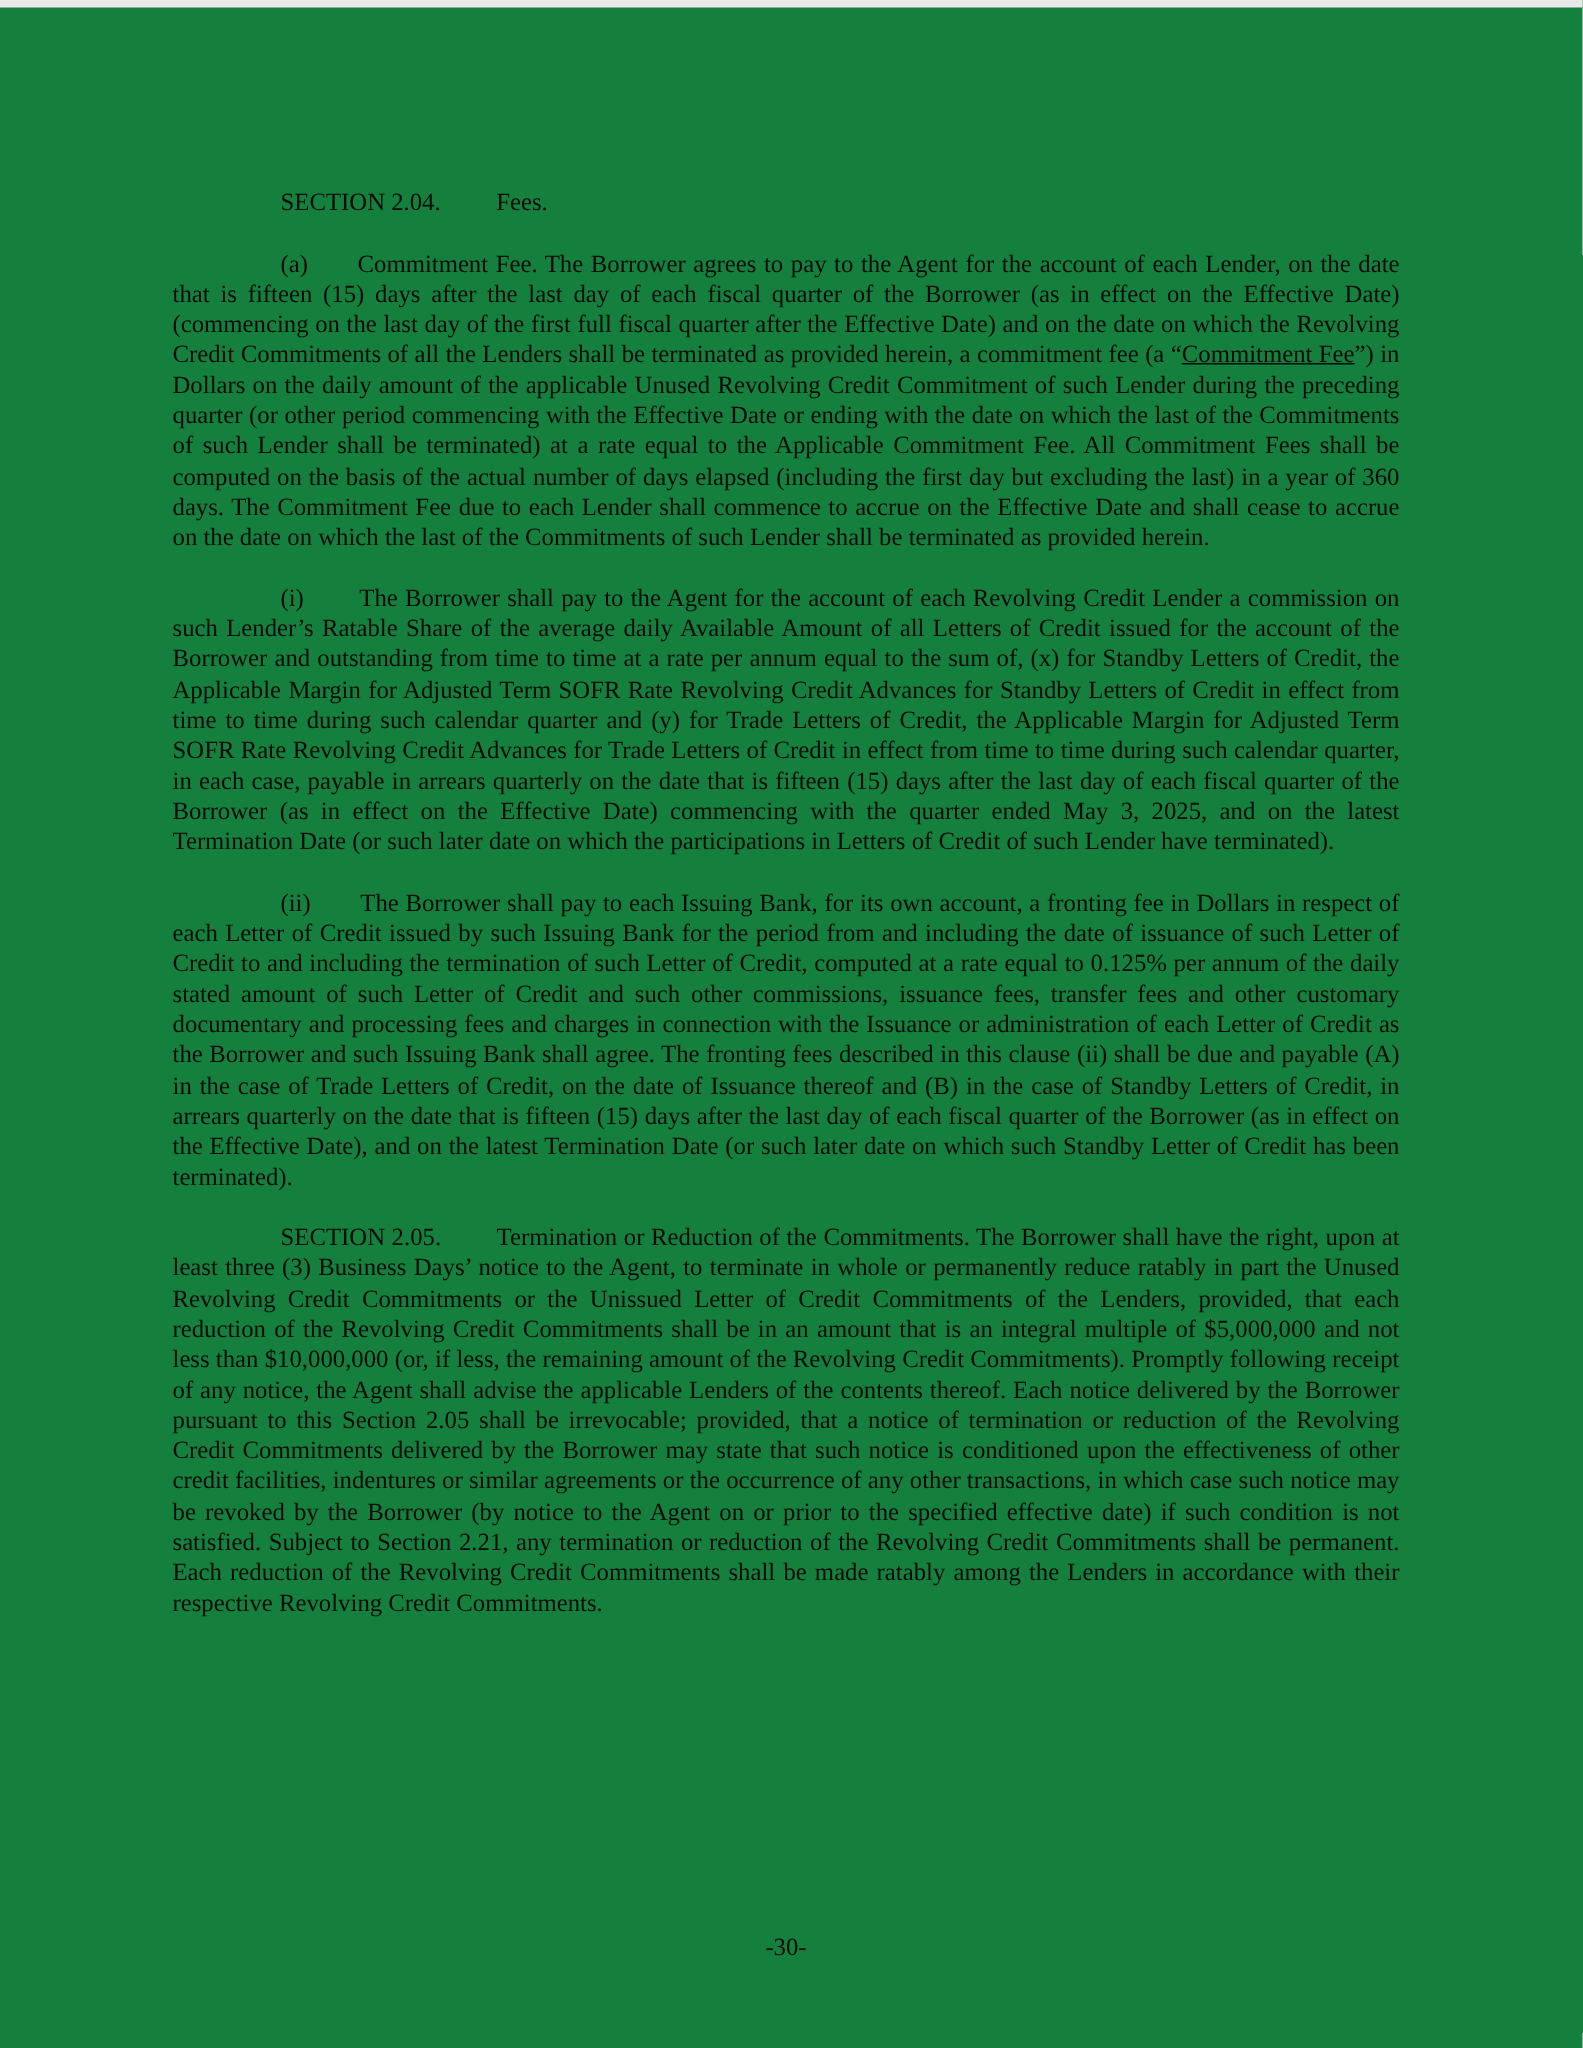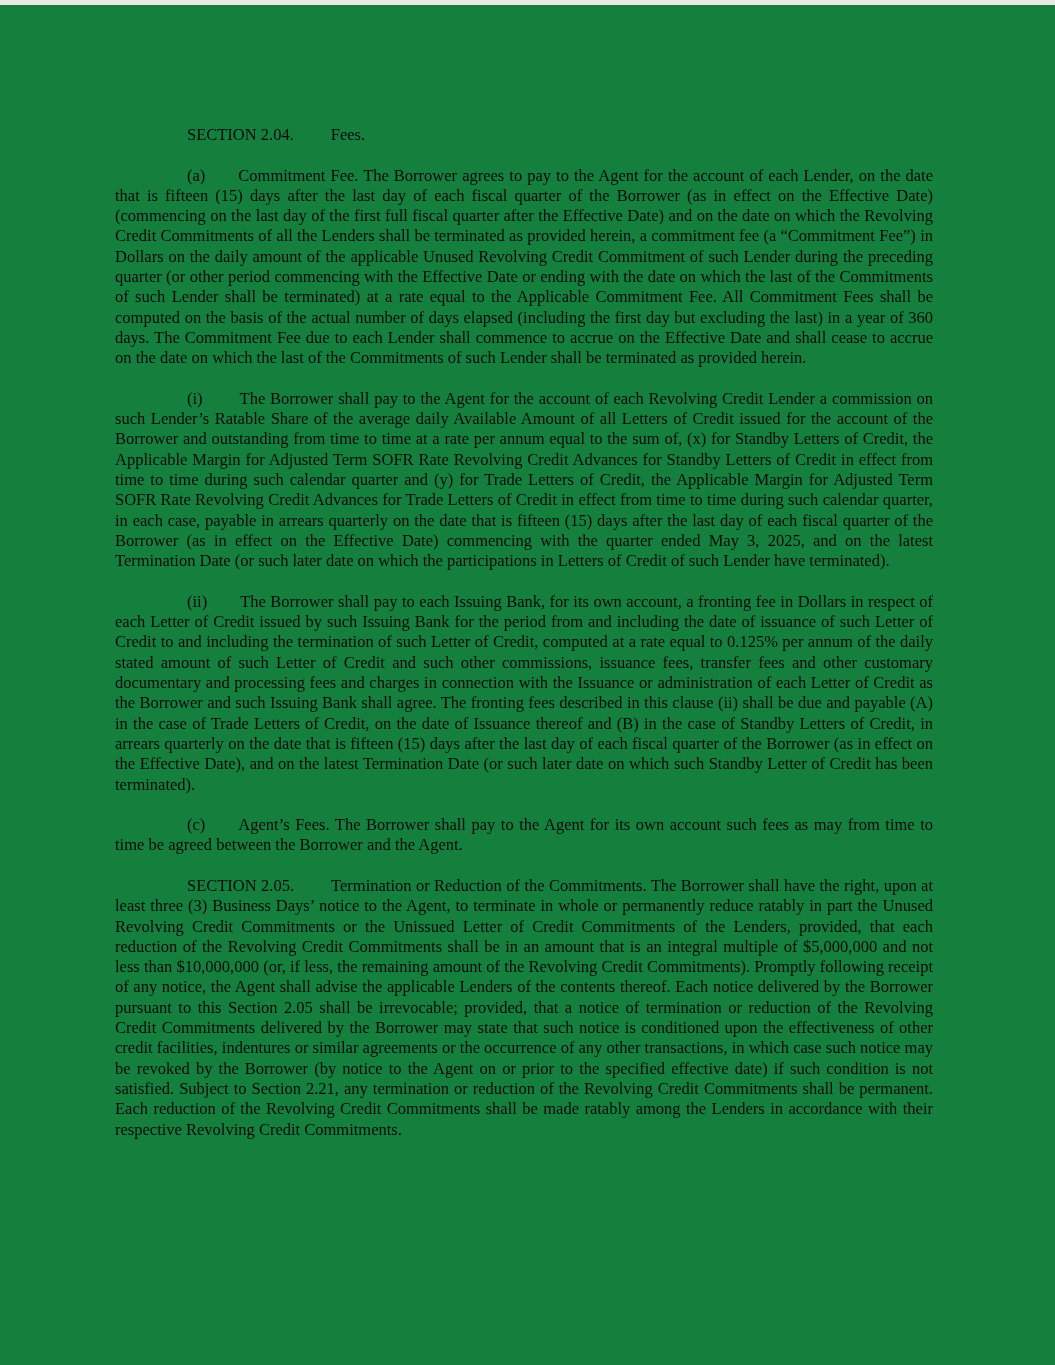--- a/index.html
+++ b/index.html
@@ -37,20 +37,21 @@
   }
   .tab {
     display: inline-block;
     width: 37px;
   }
   .tab-sm {
     display: inline-block;
     width: 33px;
   }
   .u {
+    text-decoration: underline;
   }
   .footer {
     position: absolute;
     left: 115px;
     width: 818px;
     top: 1283px;
     text-align: center;
   }
 </style>
 </head>
@@ -61,19 +62,19 @@
 
     <p class="heading"><span>SECTION 2.04.</span><span class="tab"></span><span>Fees.</span></p>
 
     <p class="para"><span>(a)</span><span class="tab-sm"></span><span>Commitment Fee.  The Borrower agrees to pay to the Agent for the account of each Lender, on the date that is fifteen (15) days after the last day of each fiscal quarter of the Borrower (as in effect on the Effective Date) (commencing on the last day of the first full fiscal quarter after the Effective Date) and on the date on which the Revolving Credit Commitments of all the Lenders shall be terminated as provided herein, a commitment fee (a “</span><span class="u">Commitment Fee</span><span>”) in Dollars on the daily amount of the applicable Unused Revolving Credit Commitment of such Lender during the preceding quarter (or other period commencing with the Effective Date or ending with the date on which the last of the Commitments of such Lender shall be terminated) at a rate equal to the Applicable Commitment Fee.  All Commitment Fees shall be computed on the basis of the actual number of days elapsed (including the first day but excluding the last) in a year of 360 days.  The Commitment Fee due to each Lender shall commence to accrue on the Effective Date and shall cease to accrue on the date on which the last of the Commitments of such Lender shall be terminated as provided herein.</span></p>
 
 
     <p class="para"><span>(i)</span><span class="tab"></span><span>The Borrower shall pay to the Agent for the account of each Revolving Credit Lender a commission on such Lender’s Ratable Share of the average daily Available Amount of all Letters of Credit issued for the account of the Borrower and outstanding from time to time at a rate per annum equal to the sum of, (x) for Standby Letters of Credit, the Applicable Margin for Adjusted Term SOFR Rate Revolving Credit Advances for Standby Letters of Credit in effect from time to time during such calendar quarter and (y) for Trade Letters of Credit, the Applicable Margin for Adjusted Term SOFR Rate Revolving Credit Advances for Trade Letters of Credit in effect from time to time during such calendar quarter, in each case, payable in arrears quarterly on the date that is fifteen (15) days after the last day of each fiscal quarter of the Borrower (as in effect on the Effective Date) commencing with the quarter ended May 3, 2025, and on the latest Termination Date (or such later date on which the participations in Letters of Credit of such Lender have terminated).</span></p>
 
     <p class="para"><span>(ii)</span><span class="tab-sm"></span><span>The Borrower shall pay to each Issuing Bank, for its own account, a fronting fee in Dollars in respect of each Letter of Credit issued by such Issuing Bank for the period from and including the date of issuance of such Letter of Credit to and including the termination of such Letter of Credit, computed at a rate equal to 0.125% per annum of the daily stated amount of such Letter of Credit and such other commissions, issuance fees, transfer fees and other customary documentary and processing fees and charges in connection with the Issuance or administration of each Letter of Credit as the Borrower and such Issuing Bank shall agree.  The fronting fees described in this clause (ii) shall be due and payable (A) in the case of Trade Letters of Credit, on the date of Issuance thereof and (B) in the case of Standby Letters of Credit, in arrears quarterly on the date that is fifteen (15) days after the last day of each fiscal quarter of the Borrower (as in effect on the Effective Date), and on the latest Termination Date (or such later date on which such Standby Letter of Credit has been terminated).</span></p>
 
-    <p class="para"><span>(c)</span><span class="tab-sm"></span><span>Agent’s Fees.  The Borrower shall pay to the Agent for its own account such fees as may from time to time be agreed between the Borrower and the Agent.</span></p>
 
     <p class="para"><span>SECTION 2.05.</span><span class="tab"></span><span>Termination or Reduction of the Commitments.  The Borrower shall have the right, upon at least three (3) Business Days’ notice to the Agent, to terminate in whole or permanently reduce ratably in part the Unused Revolving Credit Commitments or the Unissued Letter of Credit Commitments of the Lenders, provided, that each reduction of the Revolving Credit Commitments shall be in an amount that is an integral multiple of $5,000,000 and not less than $10,000,000 (or, if less, the remaining amount of the Revolving Credit Commitments). Promptly following receipt of any notice, the Agent shall advise the applicable Lenders of the contents thereof.  Each notice delivered by the Borrower pursuant to this Section 2.05 shall be irrevocable; provided, that a notice of termination or reduction of the Revolving Credit Commitments delivered by the Borrower may state that such notice is conditioned upon the effectiveness of other credit facilities, indentures or similar agreements or the occurrence of any other transactions, in which case such notice may be revoked by the Borrower (by notice to the Agent on or prior to the specified effective date) if such condition is not satisfied.  Subject to Section 2.21, any termination or reduction of the Revolving Credit Commitments shall be permanent. Each reduction of the Revolving Credit Commitments shall be made ratably among the Lenders in accordance with their respective Revolving Credit Commitments.</span></p>
 
   </div>
 
+  <div class="footer">-30-</div>
 </div>
 
 </body></html>

